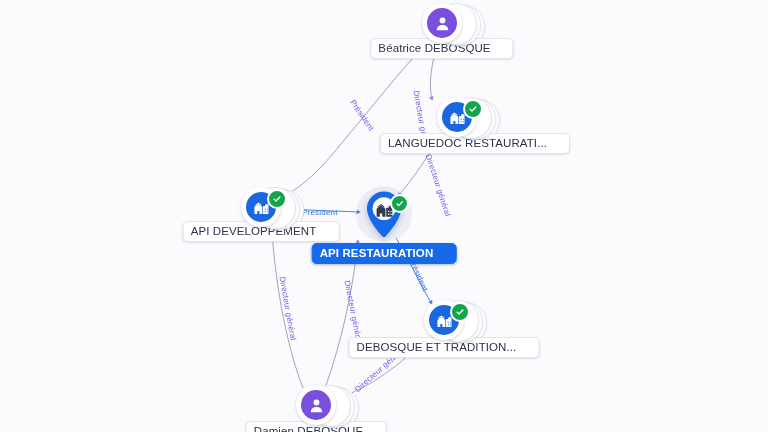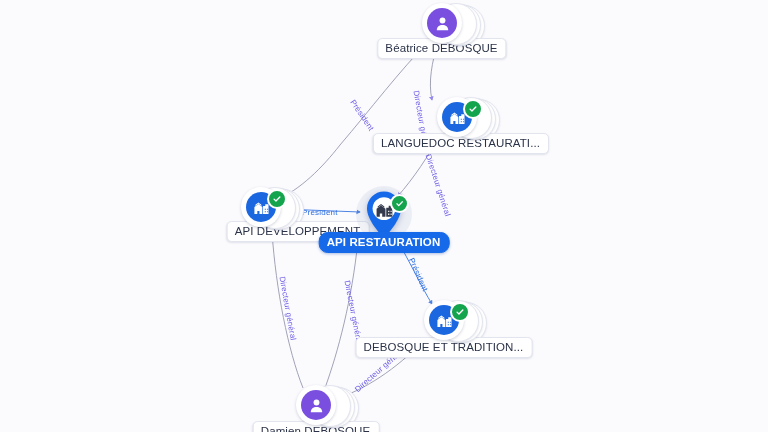--- a/index.html
+++ b/index.html
@@ -73,21 +73,21 @@
     background: rgba(108,126,165,.10);
   }
   
   .label {
     position: absolute;
     transform: translateX(-50%);
     white-space: nowrap;
     background: #ffffff;
     border: 1px solid #e3e5ee;
     border-radius: 5px;
-    padding: 3px 8px 4px 7px;
+    padding: 3px 22px 4px 7px;
     font-size: 11.5px;
     color: #2b3348;
     box-shadow: 0 1px 2px rgba(40,50,90,.12);
     letter-spacing: .1px;
   }
   .label.selected {
     background: #1669e8;
     border-color: #1669e8;
     color: #ffffff;
     font-weight: bold;
@@ -168,59 +168,59 @@
               <path fill="#ffffff" d="M3.4 8.2 7.6 5l4.2 3.2v1.6L7.6 6.7 3.4 9.8z"></path>
             </svg>
           </div>
         </div>
         <div class="badge" style="width: 16px; height: 16px; left: 6px; top: -18px; z-index: 6;">
           <svg width="9.92" height="9.92" viewBox="0 0 24 24">
             <path d="M5 12.4l4.6 4.6L19 7.2" stroke="#ffffff" stroke-width="3.2" fill="none" stroke-linecap="round" stroke-linejoin="round"></path>
           </svg>
         </div>
       </div>
-      <div class="label" style="left: 461px; top: 133px;">LANGUEDOC RESTAURATI...</div>
+      <div class="label" style="left: 475px; top: 133px;">LANGUEDOC RESTAURATI...</div>
       <div class="node" style="left: 261px; top: 207px;">
         <div class="stack" style="width: 40px; height: 40px; left: 1px; top: -18px; z-index: 0;"></div>
         <div class="stack" style="width: 40px; height: 40px; left: -3px; top: -19px; z-index: 1;"></div>
         <div class="stack" style="width: 40px; height: 40px; left: -7px; top: -20px; z-index: 2;"></div>
         <div class="disc" style="width: 40px; height: 40px; left: -20px; top: -20px; z-index: 5;">
           <div class="inner company" style="width: 30px; height: 30px;">
             <svg width="17" height="17" viewBox="0 0 24 24">
               <path fill="#ffffff" d="M2 21V11.2l5.6-4.1 5.6 4.1V21H9.1v-4.1H6.1V21H2z"></path>
               <path fill="#ffffff" d="M14.2 21V9.8h3.1V7.4h4.6V21h-7.7zm2.4-2.2h1.5v-1.6h-1.5v1.6zm3.1 0h1.3v-1.6h-1.3v1.6zm-3.1-3.5h1.5v-1.6h-1.5v1.6zm3.1 0h1.3v-1.6h-1.3v1.6z"></path>
               <path fill="#ffffff" d="M3.4 8.2 7.6 5l4.2 3.2v1.6L7.6 6.7 3.4 9.8z"></path>
             </svg>
           </div>
         </div>
         <div class="badge" style="width: 16px; height: 16px; left: 6px; top: -18px; z-index: 6;">
           <svg width="9.92" height="9.92" viewBox="0 0 24 24">
             <path d="M5 12.4l4.6 4.6L19 7.2" stroke="#ffffff" stroke-width="3.2" fill="none" stroke-linecap="round" stroke-linejoin="round"></path>
           </svg>
         </div>
       </div>
-      <div class="label" style="left: 261px; top: 221px; margin-left: 37px;">API DEVELOPPEMENT</div>
+      <div class="label" style="left: 261px; top: 221px;">API DEVELOPPEMENT</div>
       <div class="node" style="left: 384px; top: 212px;">
         <div class="halo" style="width: 56px; height: 56px; left: -28px; top: -26px;"></div>
         <div class="pin-wrap" style="left: -20px; top: -22px;"><svg width="40" height="48" viewBox="0 0 40 48">
             <path d="M20 1.6C10.6 1.6 3 9.2 3 18.6c0 11 12.6 24.8 15.3 27.6a2.3 2.3 0 0 0 3.4 0C24.4 43.4 37 29.6 37 18.6 37 9.2 29.4 1.6 20 1.6z" fill="#1669e8"></path>
             <circle cx="20" cy="18.6" r="11.4" fill="#ffffff"></circle>
           </svg></div>
         <div style="position: absolute; left: -9px; top: -12px;"><svg width="19" height="19" viewBox="0 0 24 24">
             <path fill="#333a4d" d="M2 21V11.2l5.6-4.1 5.6 4.1V21H9.1v-4.1H6.1V21H2z"></path>
             <path fill="#333a4d" d="M14.2 21V9.8h3.1V7.4h4.6V21h-7.7zm2.4-2.2h1.5v-1.6h-1.5v1.6zm3.1 0h1.3v-1.6h-1.3v1.6zm-3.1-3.5h1.5v-1.6h-1.5v1.6zm3.1 0h1.3v-1.6h-1.3v1.6z"></path>
             <path fill="#333a4d" d="M3.4 8.2 7.6 5l4.2 3.2v1.6L7.6 6.7 3.4 9.8z"></path>
           </svg></div>
         <div class="badge" style="width: 15px; height: 15px; left: 6px; top: -18px;">
           <svg width="9.3" height="9.3" viewBox="0 0 24 24">
             <path d="M5 12.4l4.6 4.6L19 7.2" stroke="#ffffff" stroke-width="3.2" fill="none" stroke-linecap="round" stroke-linejoin="round"></path>
           </svg>
         </div>
       </div>
-      <div class="label selected" style="left: 384px; top: 232px; border-radius: 9px;">API RESTAURATION</div>
+      <div class="label selected" style="left: 384px; top: 243px;">API RESTAURATION</div>
       <div class="node" style="left: 444px; top: 320px;">
         <div class="stack" style="width: 40px; height: 40px; left: 1px; top: -18px; z-index: 0;"></div>
         <div class="stack" style="width: 40px; height: 40px; left: -3px; top: -19px; z-index: 1;"></div>
         <div class="stack" style="width: 40px; height: 40px; left: -7px; top: -20px; z-index: 2;"></div>
         <div class="disc" style="width: 40px; height: 40px; left: -20px; top: -20px; z-index: 5;">
           <div class="inner company" style="width: 30px; height: 30px;">
             <svg width="17" height="17" viewBox="0 0 24 24">
               <path fill="#ffffff" d="M2 21V11.2l5.6-4.1 5.6 4.1V21H9.1v-4.1H6.1V21H2z"></path>
               <path fill="#ffffff" d="M14.2 21V9.8h3.1V7.4h4.6V21h-7.7zm2.4-2.2h1.5v-1.6h-1.5v1.6zm3.1 0h1.3v-1.6h-1.3v1.6zm-3.1-3.5h1.5v-1.6h-1.5v1.6zm3.1 0h1.3v-1.6h-1.3v1.6z"></path>
               <path fill="#ffffff" d="M3.4 8.2 7.6 5l4.2 3.2v1.6L7.6 6.7 3.4 9.8z"></path>

